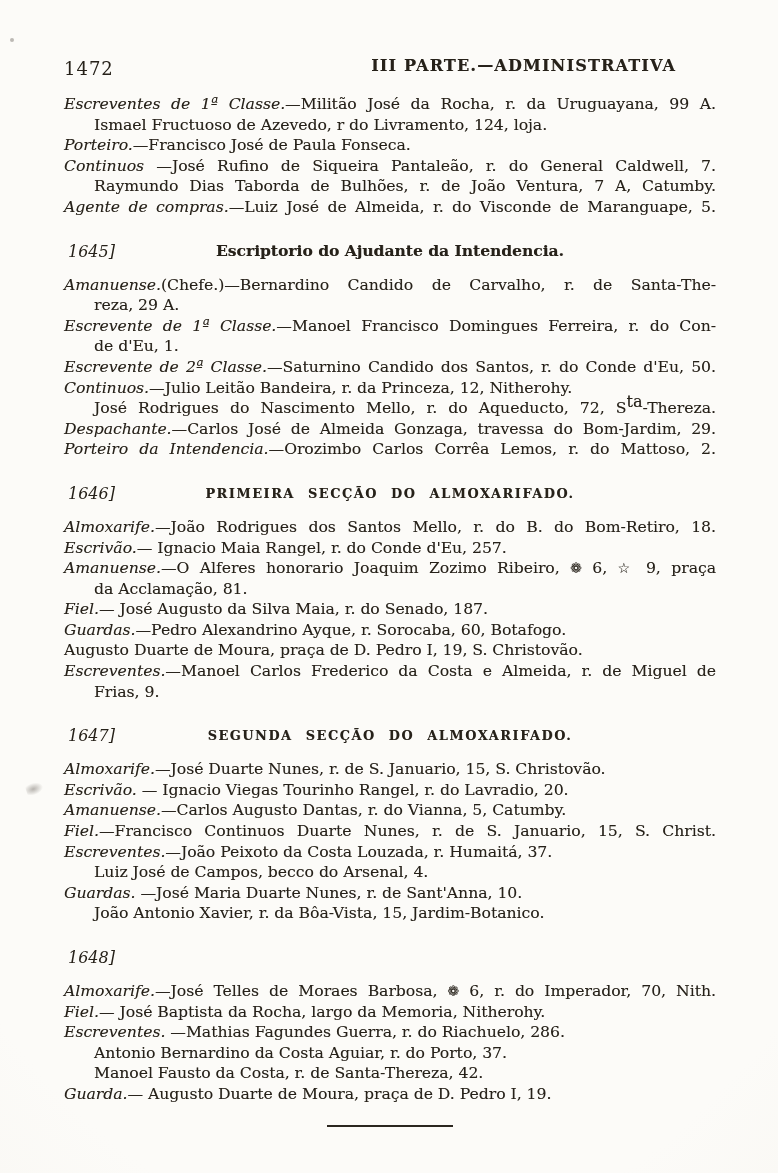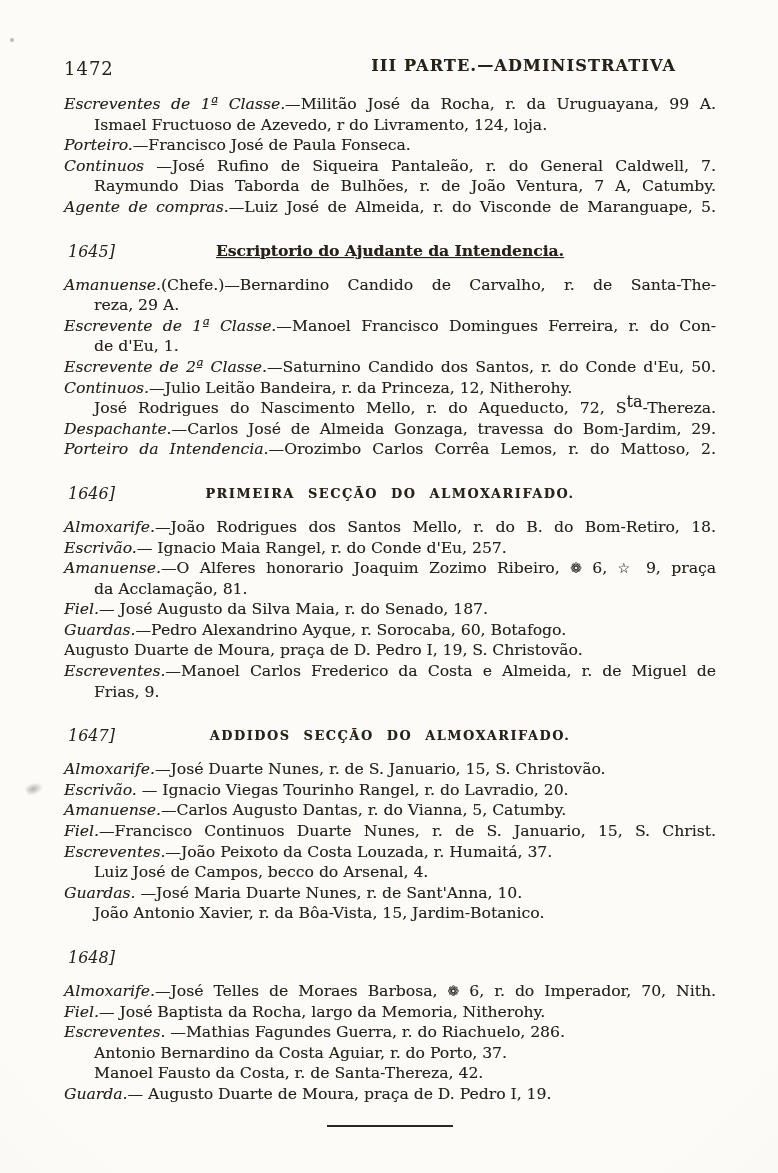--- a/index.html
+++ b/index.html
@@ -72,21 +72,21 @@
     left: 4px;
     top: 1px;
     font-size: 16px;
     font-style: italic;
   }
   .section-title {
     display: block;
     text-align: center;
     text-shadow: 0.3px 0.3px 0 rgba(40,34,28,.45);
   }
-  .section-title.bold { font-weight: bold; font-size: 15.5px; text-decoration: underline; }
+  .section-title.bold { font-weight: bold; font-size: 15.5px; }
   .section-title.caps {
     font-weight: bold;
     font-size: 12.8px;
     letter-spacing: 1.6px;
     word-spacing: 7px;
     padding-top: 3px;
   }
   .footer-rule {
     width: 126px;
     border: none;
@@ -152,21 +152,21 @@
       <div class="line"><span class="role">Escrivão.</span><span>— Ignacio Maia Rangel, r. do Conde d'Eu, 257.</span></div>
       <div class="line justify"><span class="role">Amanuense.</span><span>—O Alferes honorario Joaquim Zozimo Ribeiro, </span><span class="sym">❁</span><span> 6, </span><span class="sym">☆</span><span> 9, praça</span></div>
       <div class="line indent"><span>da Acclamação, 81.</span></div>
       <div class="line"><span class="role">Fiel.</span><span>— José Augusto da Silva Maia, r. do Senado, 187.</span></div>
       <div class="line"><span class="role">Guardas.</span><span>—Pedro Alexandrino Ayque, r. Sorocaba, 60, Botafogo.</span></div>
       <div class="line"><span>Augusto Duarte de Moura, praça de D. Pedro I, 19, S. Christovão.</span></div>
       <div class="line justify"><span class="role">Escreventes.</span><span>—Manoel Carlos Frederico da Costa e Almeida, r. de Miguel de</span></div>
       <div class="line indent"><span>Frias, 9.</span></div>
       <div class="section-row">
         <span class="section-id">1647]</span>
-        <span class="section-title caps">ADDIDOS SECÇÃO DO ALMOXARIFADO.</span>
+        <span class="section-title caps">SEGUNDA SECÇÃO DO ALMOXARIFADO.</span>
       </div>
       <div class="line"><span class="role">Almoxarife.</span><span>—José Duarte Nunes, r. de S. Januario, 15, S. Christovão.</span></div>
       <div class="line"><span class="role">Escrivão.</span><span> — Ignacio Viegas Tourinho Rangel, r. do Lavradio, 20.</span></div>
       <div class="line"><span class="role">Amanuense.</span><span>—Carlos Augusto Dantas, r. do Vianna, 5, Catumby.</span></div>
       <div class="line justify"><span class="role">Fiel.</span><span>—Francisco Continuos Duarte Nunes, r. de S. Januario, 15, S. Christ.</span></div>
       <div class="line"><span class="role">Escreventes.</span><span>—João Peixoto da Costa Louzada, r. Humaitá, 37.</span></div>
       <div class="line indent"><span>Luiz José de Campos, becco do Arsenal, 4.</span></div>
       <div class="line"><span class="role">Guardas.</span><span> —José Maria Duarte Nunes, r. de Sant'Anna, 10.</span></div>
       <div class="line indent"><span>João Antonio Xavier, r. da Bôa-Vista, 15, Jardim-Botanico.</span></div>
       <div class="section-row">

